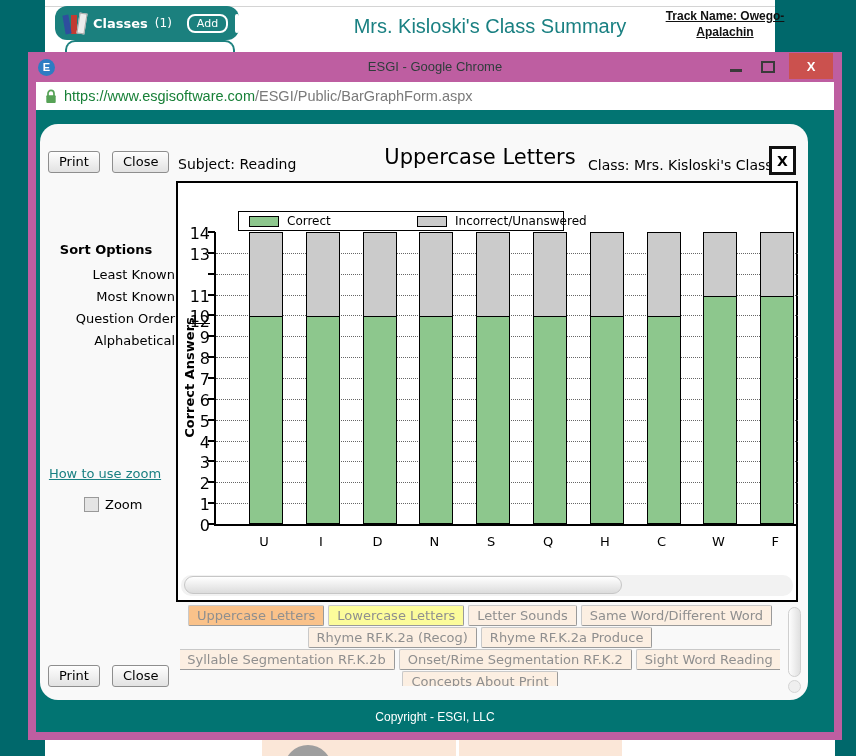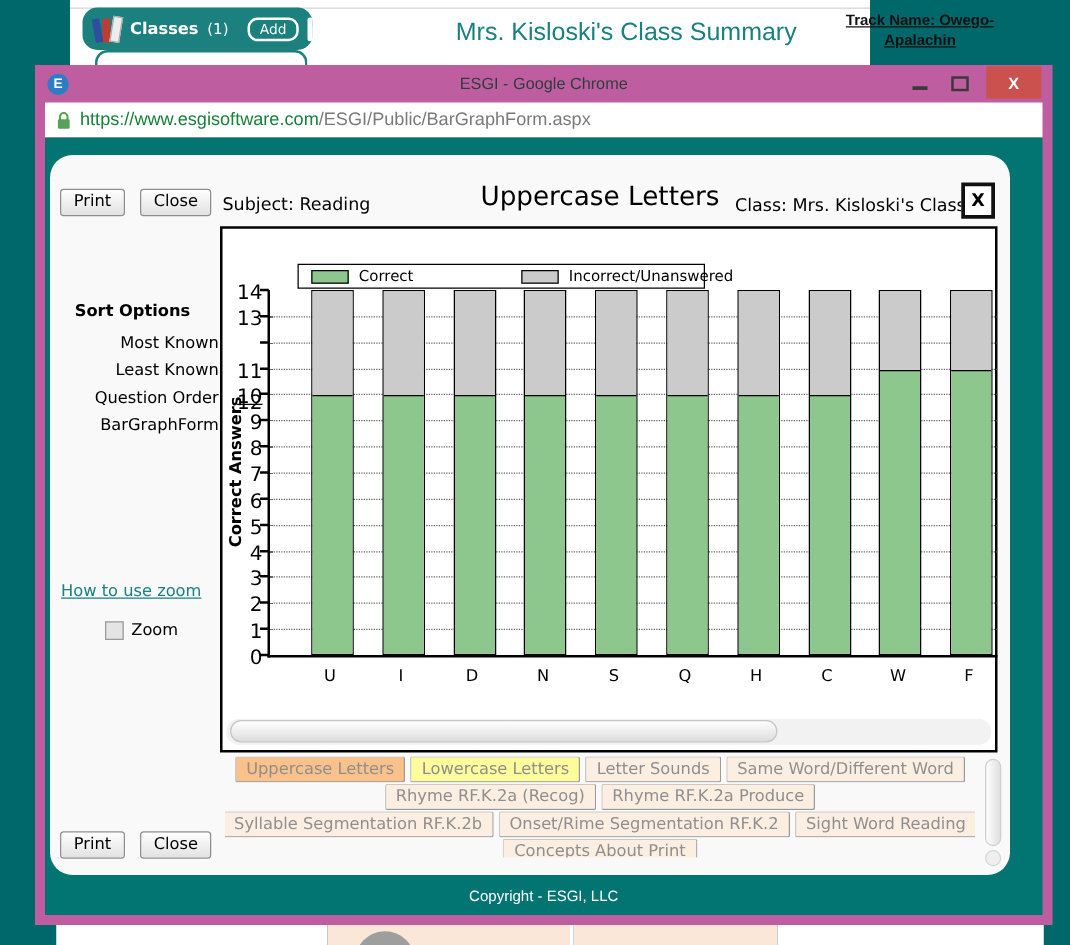--- a/index.html
+++ b/index.html
@@ -1,19 +1,19 @@
 <!DOCTYPE html>
 <html><head>
 <meta charset="utf-8">
 <style>
   html,body{margin:0;padding:0;}
   body{width:856px;height:756px;position:relative;overflow:hidden;background:#00686B;
        font-family:"DejaVu Sans",sans-serif;}
   
-  .top-strip{position:absolute;left:56px;top:0;width:640px;height:52px;background:#fff;z-index:1;}
+  .top-strip{position:absolute;left:45px;top:0;width:730px;height:52px;background:#fff;z-index:1;}
   .top-rule{position:absolute;left:0;top:6px;width:100%;height:1px;background:#D4D4D4;}
   .right-edge{position:absolute;left:842px;top:0;width:14px;height:756px;background:#00686B;z-index:0;}
   .classes-tab{position:absolute;left:10px;top:6px;width:184px;height:34px;background:#1B807E;
       border-radius:12px;display:flex;align-items:center;gap:7px;padding:0 9px;box-sizing:border-box;z-index:2;}
   .books{display:flex;align-items:flex-end;height:22px;gap:1px;}
   .books span{display:block;width:6px;height:19px;}
   .bk1{background:#2E4E9E;transform:rotate(-10deg);}
   .bk2{background:#C23B32;}
   .bk3{background:#EDEDED;border:1px solid #aaa;transform:rotate(9deg);}
   .tab-label{color:#fff;font-weight:bold;font-size:13px;}
@@ -181,35 +181,35 @@
       <span class="btn close-top">Close</span>
       <span class="subject">Subject: Reading</span>
       <span class="report-title">Uppercase Letters</span>
       <span class="class-label">Class: Mrs. Kisloski's Class</span>
       <span class="x-box">X</span>
 
       <div class="sort">
         <div class="sort-heading">Sort Options</div>
         <div id="sort-rows">
             <div class="sort-row">
-              <span>Most Known</span>
-              <span class="radio"></span>
-            </div>
-            <div class="sort-row">
               <span>Least Known</span>
               <span class="radio">
                 <span class="dot"></span>
               </span>
             </div>
             <div class="sort-row">
+              <span>Most Known</span>
+              <span class="radio"></span>
+            </div>
+            <div class="sort-row">
               <span>Question Order</span>
               <span class="radio"></span>
             </div>
             <div class="sort-row">
-              <span>BarGraphForm</span>
+              <span>Alphabetical</span>
               <span class="radio"></span>
             </div>
           </div>
       </div>
       <div class="zoom-link">How to use zoom</div>
       <div class="zoom-row">
         <span class="checkbox"></span>
         <span>Zoom</span>
       </div>
 

